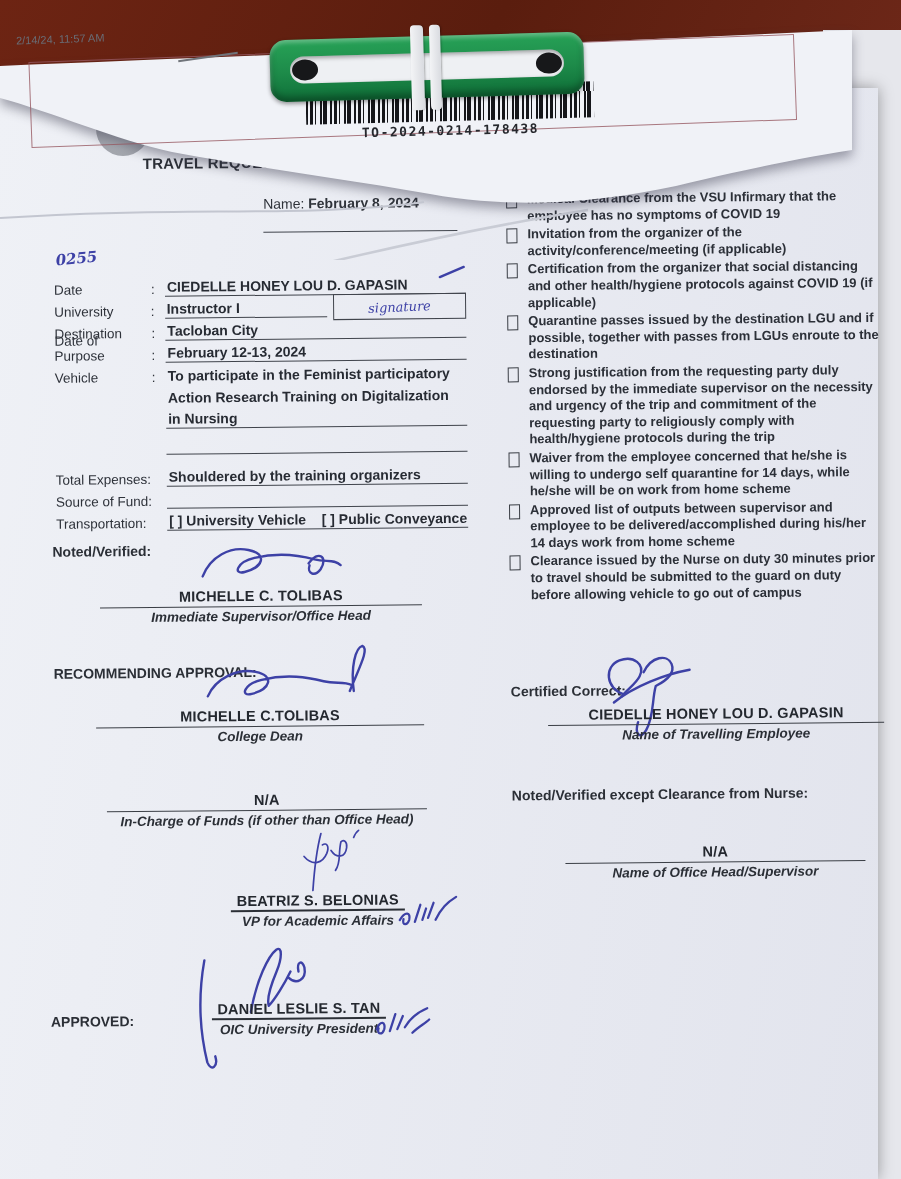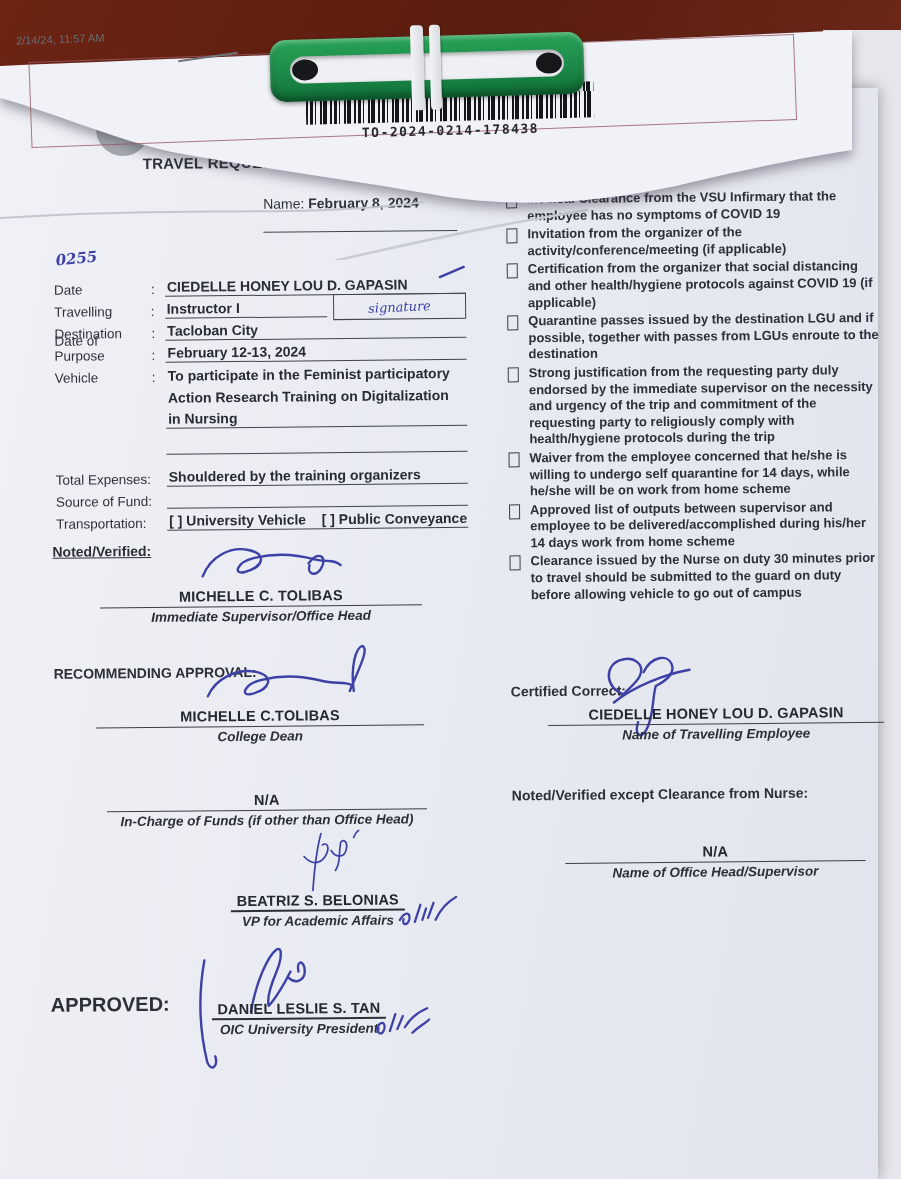--- a/index.html
+++ b/index.html
@@ -108,21 +108,21 @@
 
     <div class="ctrl-no">0255</div>
 
     <div class="rows">
       <div class="frow">
         <span class="flabel">Date</span>
         <span class="fsep">:</span>
         <span class="fval">CIEDELLE HONEY LOU D. GAPASIN</span>
       </div>
       <div class="frow">
-        <span class="flabel">Travelling</span>
+        <span class="flabel">University</span>
         <span class="fsep">:</span>
         <span class="fval" style="flex:0 0 160px;">Instructor I</span>
         <span class="sig-box">
           <span class="sig-note">signature</span>
         </span>
       </div>
       <div class="frow">
         <span class="flabel">Destination</span>
         <span class="fsep">:</span>
         <span class="fval">Tacloban City</span>
@@ -158,21 +158,21 @@
       <div class="frow">
         <span class="flabel" style="width:111px;">Transportation:</span>
         <span class="fval"><span>[ ]</span>&nbsp;<span>University Vehicle</span>&nbsp;&nbsp;&nbsp;&nbsp;<span>[ ]</span>&nbsp;<span>Public Conveyance</span></span>
       </div>
     </div>
 
     <svg class="sig" style="left:436px;top:176px;" width="30" height="16" viewBox="0 0 30 16">
         <path d="M2,13 L26,3"></path>
       </svg>
 
-    <div class="heading" style="left:48px;top:452px;text-decoration:underline;">Noted/Verified:</div>
+    <div class="heading" style="left:48px;top:452px;">Noted/Verified:</div>
     <svg class="sig" style="left:192px;top:452px;" width="150" height="50" viewBox="0 0 150 50">
       <path d="M6,34 C14,14 34,4 52,8 C72,12 66,26 48,30 C36,33 40,20 58,16 C84,10 104,14 118,18 C130,21 138,18 144,24"></path>
       <path d="M112,22 C122,8 132,16 124,28 C118,36 110,32 113,24"></path>
     </svg>
     <div class="sigblk" style="left:95px;top:498px;width:322px;">
       <div class="nm">MICHELLE C. TOLIBAS</div>
       <div class="rule"></div>
       <div class="ttl">Immediate Supervisor/Office Head</div>
     </div>
 
@@ -200,21 +200,21 @@
       <path d="M88,12 C90,7 92,4 95,2"></path>
     </svg>
     <div class="sigblk" style="left:160px;top:802px;width:300px;">
       <div><span class="nm nm-underline">BEATRIZ S. BELONIAS</span></div>
       <div class="ttl">VP for Academic Affairs</div>
     </div>
     <svg class="sig" style="left:388px;top:804px;" width="66" height="40" viewBox="0 0 70 40">
       <path d="M4,28 C10,18 16,20 14,28 C12,34 6,34 8,27 M20,30 L26,12 M28,28 L32,16 M34,26 L40,10 M42,28 C48,16 54,10 64,4"></path>
     </svg>
 
-    <div class="heading" style="left:42px;top:902px;font-size:20px;">APPROVED:</div>
+    <div class="heading" style="left:42px;top:922px;font-size:14px;">APPROVED:</div>
     <svg class="sig" style="left:168px;top:852px;" width="170" height="130" viewBox="0 0 170 130">
       <path d="M28,18 C22,50 22,86 30,120 C34,130 41,124 38,114"></path>
       <path d="M74,70 C80,38 92,14 100,8 C106,4 106,16 100,30 C94,44 90,58 92,64 C98,58 108,42 114,30"></path>
       <path d="M112,36 C120,44 130,38 128,26 C126,18 120,20 122,30"></path>
     </svg>
     <div class="sigblk" style="left:176px;top:910px;width:228px;">
       <div><span class="nm nm-underline">DANIEL LESLIE S. TAN</span></div>
       <div class="ttl">OIC University President</div>
     </div>
     <svg class="sig" style="left:362px;top:916px;" width="62" height="38" viewBox="0 0 66 40">

